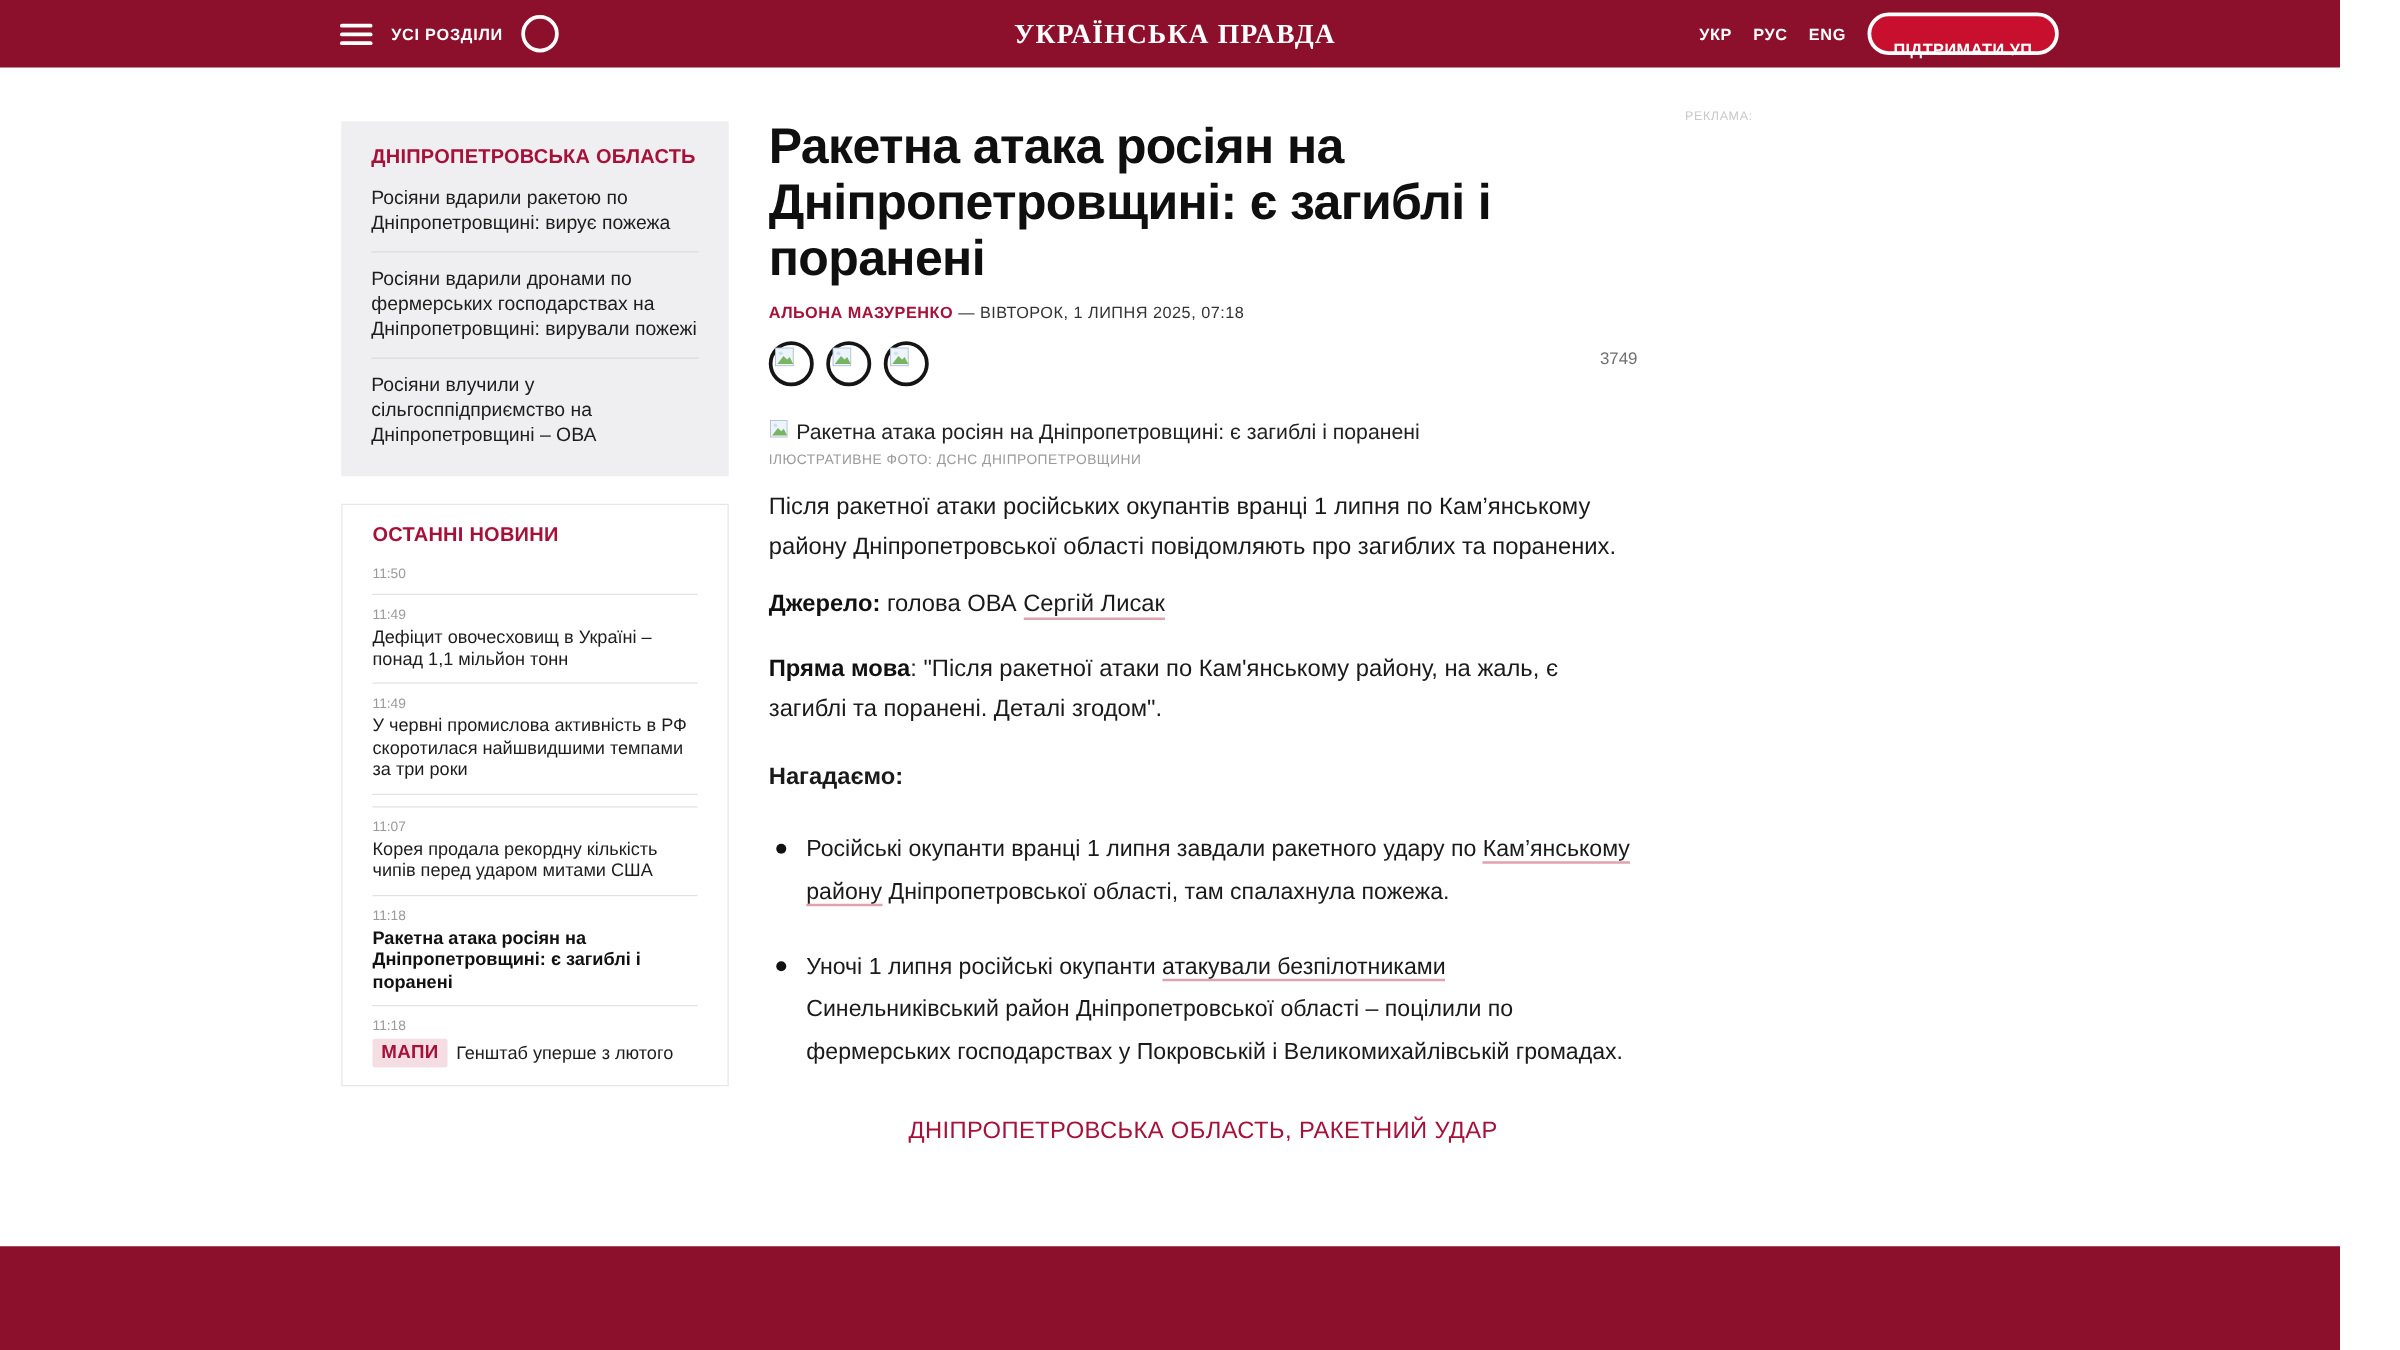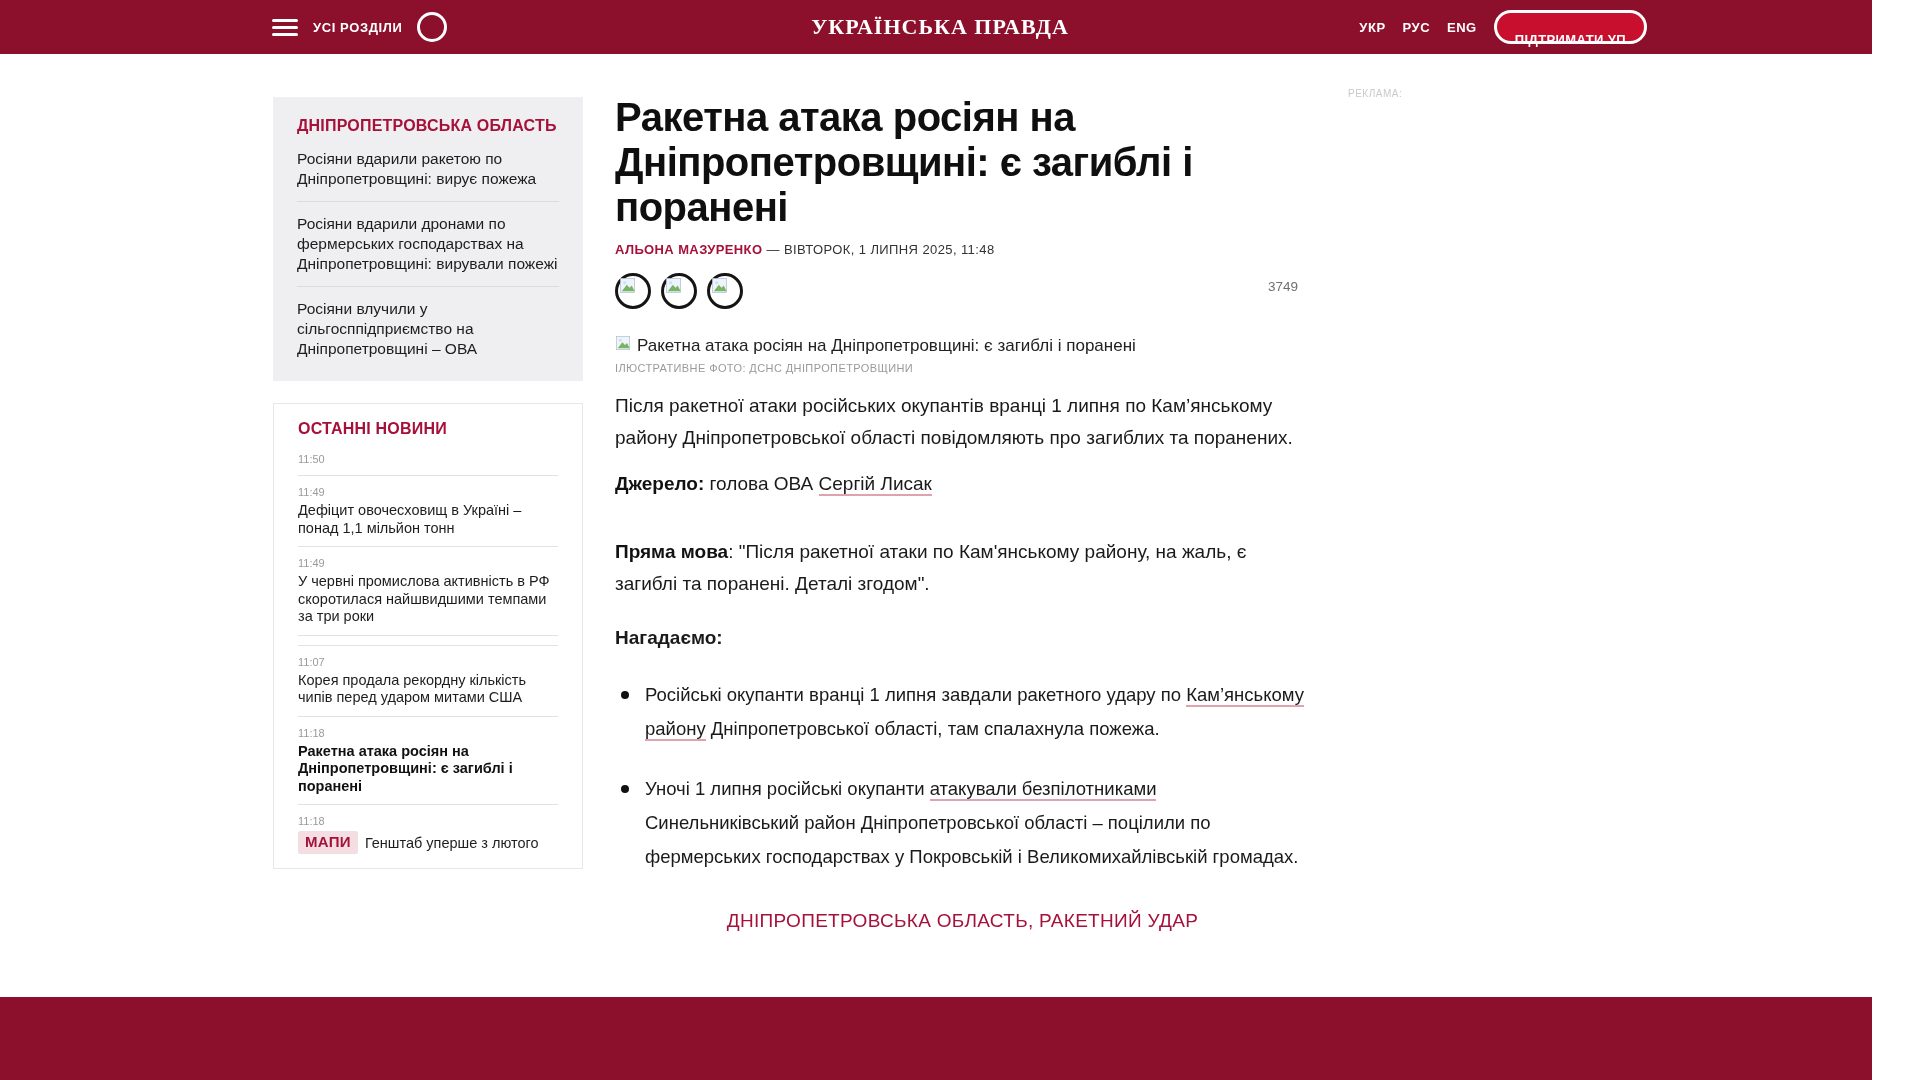--- a/index.html
+++ b/index.html
@@ -39,26 +39,26 @@
 
   
   .article{position:absolute;left:615px;top:95px;width:695px;}
   .article h1{margin:0 0 12px;width:655px;font-size:40px;line-height:45px;letter-spacing:-.5px;color:#0f0f0f;font-weight:bold;}
   .byline{font-size:13px;letter-spacing:.4px;margin-bottom:16px;}
   .byline .author{color:#A6113A;font-weight:bold;cursor:pointer;}
   .byline .date{color:#333;}
   .share-row{position:relative;height:36px;margin-bottom:26px;display:flex;gap:10px;}
   .share-circle{width:36px;height:36px;border:3px solid #151515;border-radius:50%;box-sizing:border-box;cursor:pointer;position:relative;}
   .share-circle svg{position:absolute;left:1px;top:1px;}
-  .views{position:absolute;right:12px;top:6px;font-size:13.5px;color:#6f6f6f;}
+  .views{position:absolute;right:0;top:6px;font-size:13.5px;color:#6f6f6f;}
   .image-block{margin-bottom:16px;}
   .alt-row{display:flex;align-items:flex-start;gap:6px;font-size:17px;color:#222;line-height:22px;}
   .img-caption{margin-top:5px;font-size:11px;color:#9a9a9a;letter-spacing:.4px;}
   .article p{margin:0 0 14px;font-size:19px;line-height:32px;color:#1a1a1a;}
-  .article p.sp{margin-bottom:36px;}
+  .article p.sp{margin-bottom:20px;}
   .article p.qp{margin-bottom:22px;}
   .article p.rp{margin-bottom:24px;font-weight:bold;}
   b.lbl{font-weight:bold;color:#111;}
   .tlink{color:inherit;text-decoration:none;border-bottom:2px solid #dfa3b0;cursor:pointer;}
   .bullets{margin:0;padding:0;list-style:none;}
   .bullets li{position:relative;padding-left:30px;margin-bottom:26px;font-size:18.5px;line-height:34px;}
   .bullets li .marker{position:absolute;left:6px;top:13px;width:8px;height:8px;background:#111;border-radius:50%;}
   .tags{margin-top:36px;font-size:19px;letter-spacing:.3px;color:#A6113A;text-align:center;}
   .tags .tag{color:#A6113A;cursor:pointer;text-decoration:none;}
 
@@ -141,21 +141,21 @@
         <div class="news-text"><span class="badge">МАПИ</span><span>Генштаб уперше з лютого</span></div>
       </div>
     </div>
   </div>
 
   <div class="article">
     <h1>Ракетна атака росіян на Дніпропетровщині: є загиблі і поранені</h1>
 
     <div class="byline">
       <span class="author">АЛЬОНА МАЗУРЕНКО</span>
-      <span class="date">— ВІВТОРОК, 1 ЛИПНЯ 2025, 11:48</span>
+      <span class="date">— ВІВТОРОК, 1 ЛИПНЯ 2025, 07:18</span>
     </div>
 
     <div class="share-row">
       <div class="share-circle">
         <svg width="17" height="17" viewBox="0 0 24 24">
             <rect x="2" y="2" width="20" height="20" fill="#eef4fb" stroke="#aebdd0"></rect>
             <circle cx="8" cy="8" r="2.2" fill="#cfe0f0"></circle>
             <path d="M4 20 L11 11 L15 15 L18 12 L22 20 Z" fill="#79b463"></path>
           </svg>
       </div>

